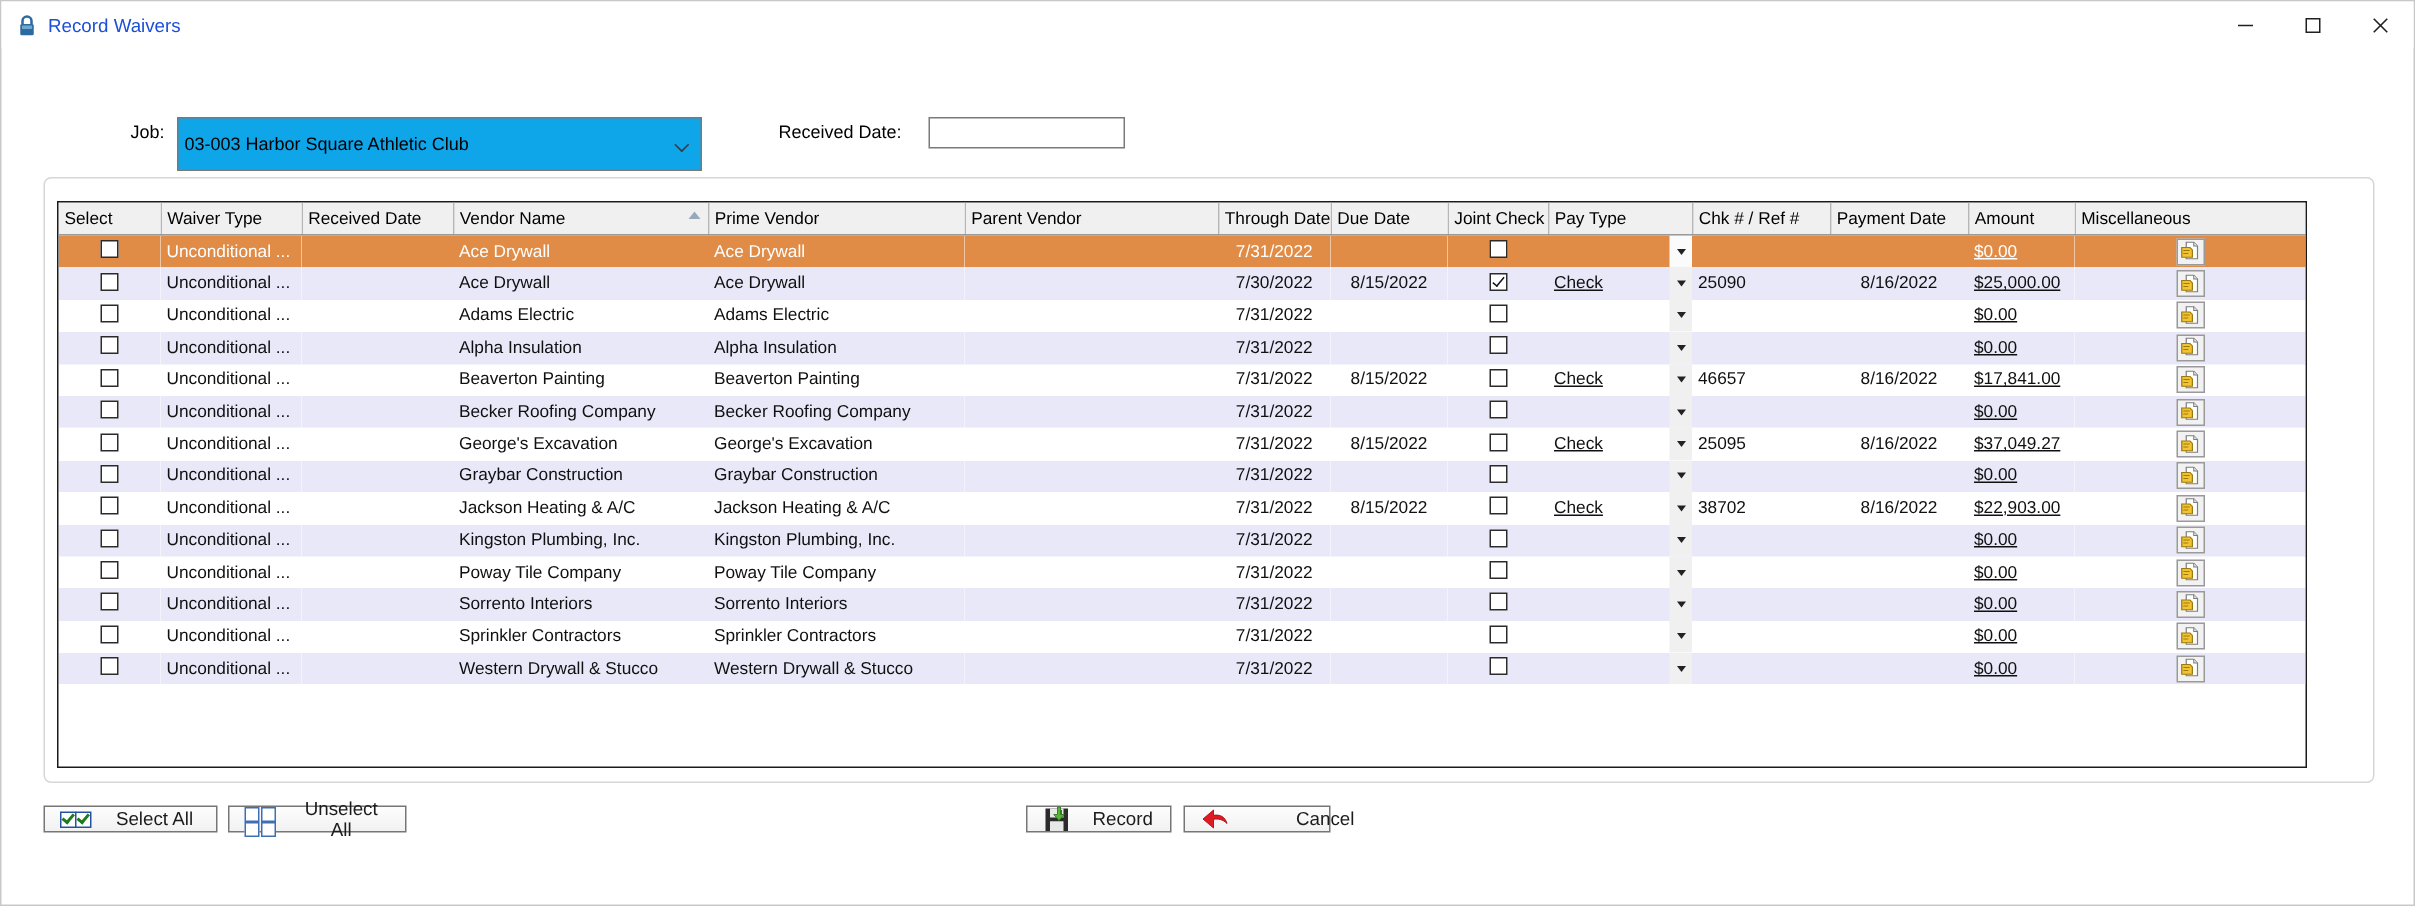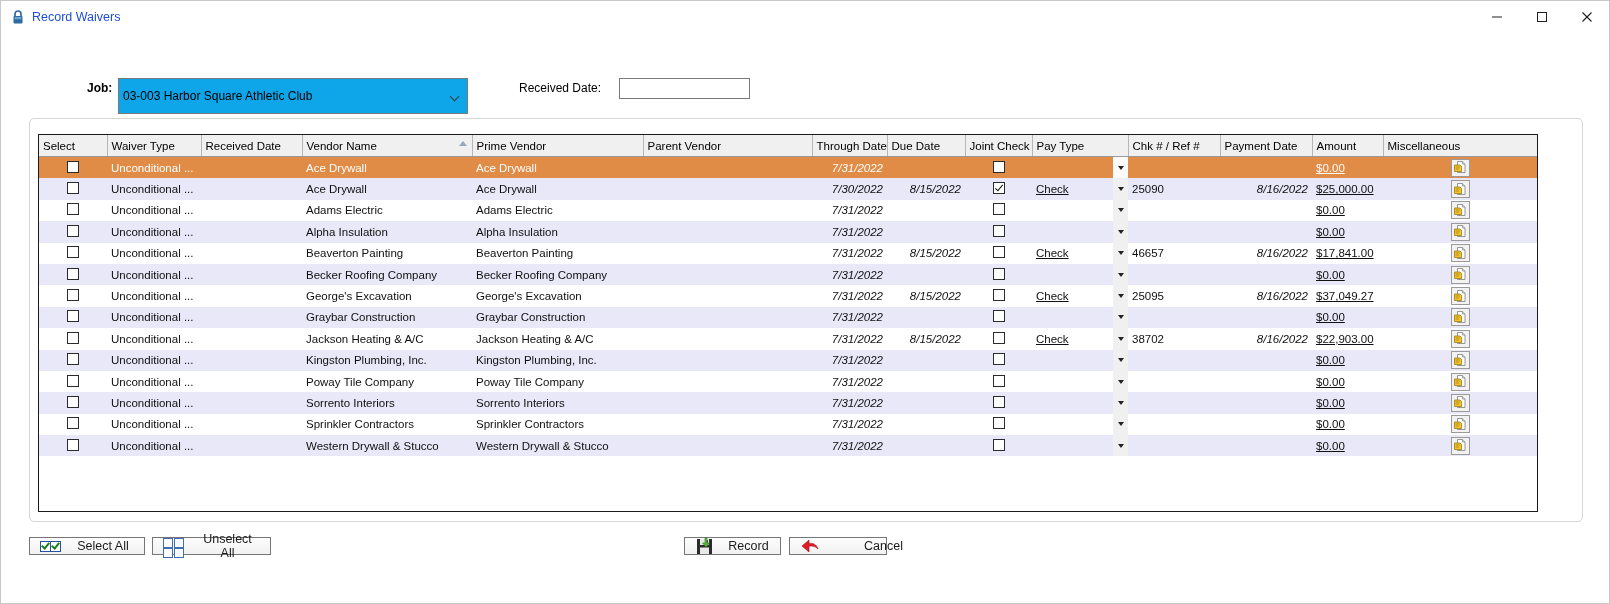--- a/index.html
+++ b/index.html
@@ -75,21 +75,20 @@
     top: 77px;
     width: 100%;
     height: 22px;
   }
   #job-label {
     position: absolute;
     left: 86px;
     top: 3px;
     font-size: 12px;
     color: #000;
-    font-weight: bold;
   }
   #job-combo {
     position: absolute;
     left: 117px;
     top: 0px;
     width: 350px;
     height: 36px;
     border: 1px solid #7a7a7a;
     background: #0ea5e9;
     box-sizing: border-box;
@@ -221,21 +220,21 @@
     position: absolute;
     left: 3px; top: 0px;
     width: 3px; height: 7px;
     border-right: 1.6px solid #111;
     border-bottom: 1.6px solid #111;
     transform: rotate(40deg);
   }
   td.c-select { text-align: center; }
   td.c-joint  { text-align: center; }
   td.c-amount { padding-right: 14px; text-decoration: underline; }
-  td.c-through, td.c-due, td.c-paydate { text-align: right; padding-right: 10px; font-style: italic; }
+  td.c-through, td.c-due, td.c-paydate { text-align: center; padding-right: 10px; }
 
   .dd-cell {
     position: relative;
     padding: 0 !important;
   }
   .dd-inner {
     display: flex;
     align-items: center;
     height: 21.4px;
     padding-left: 4px;

